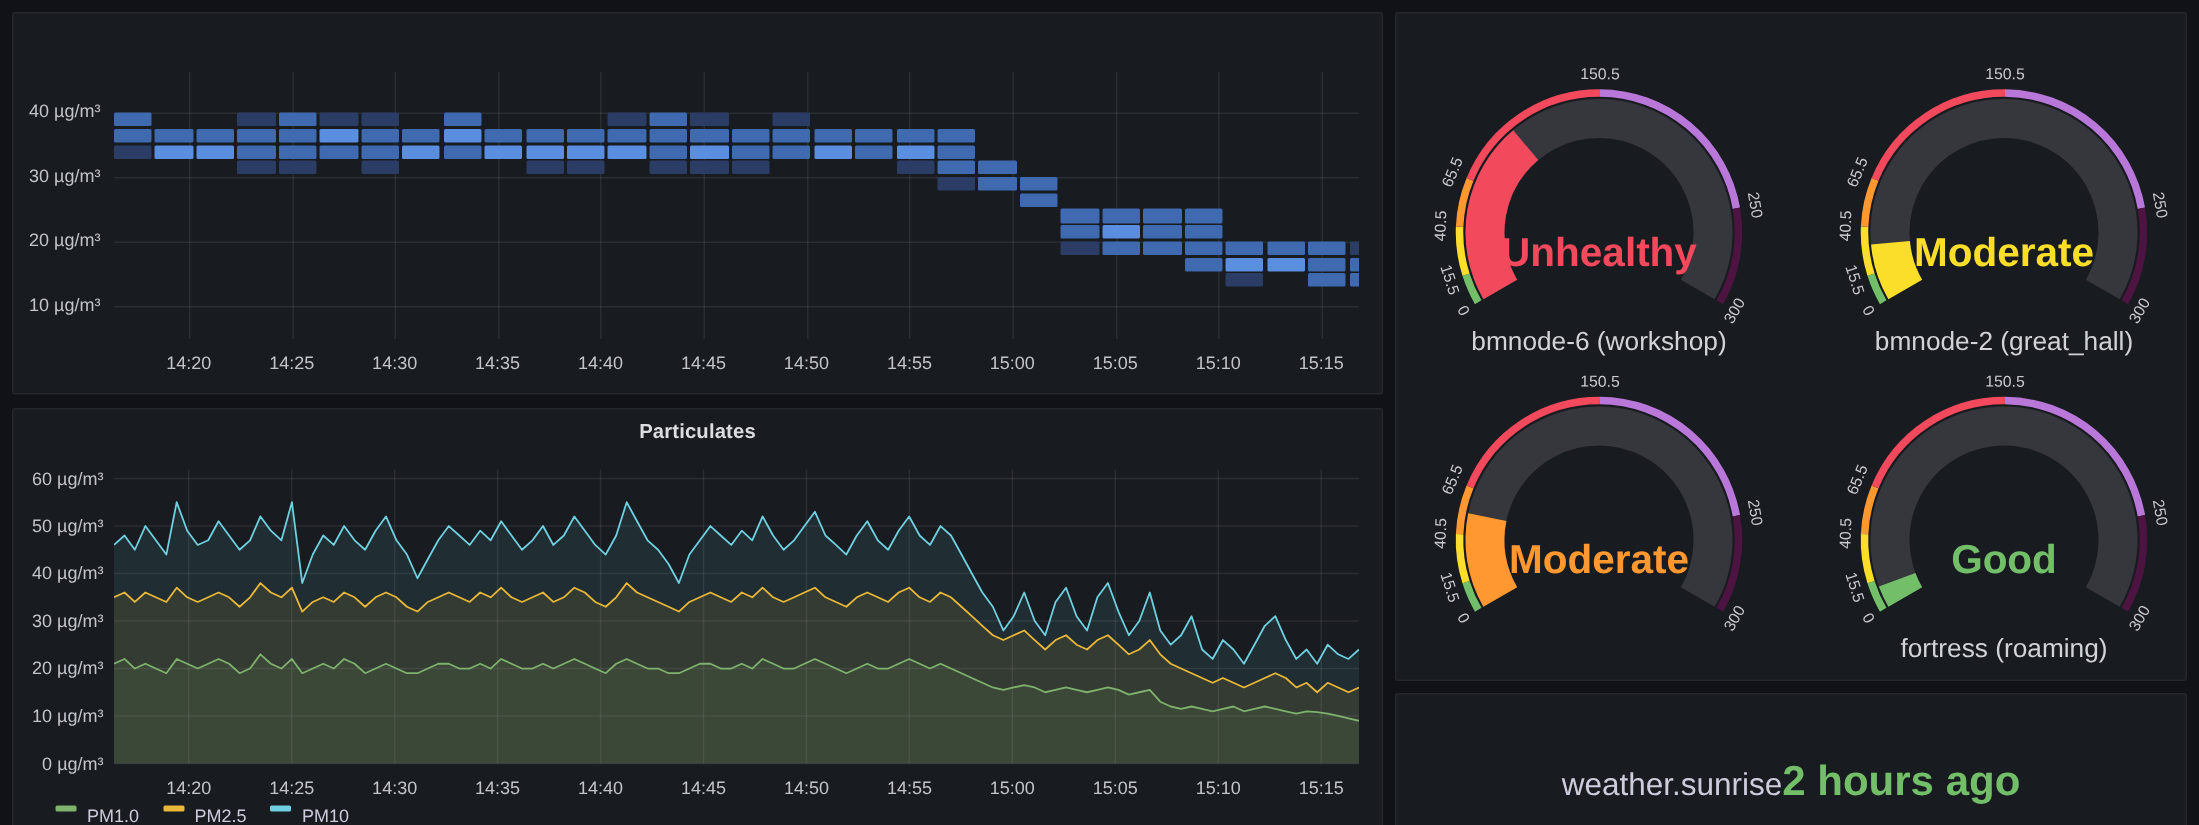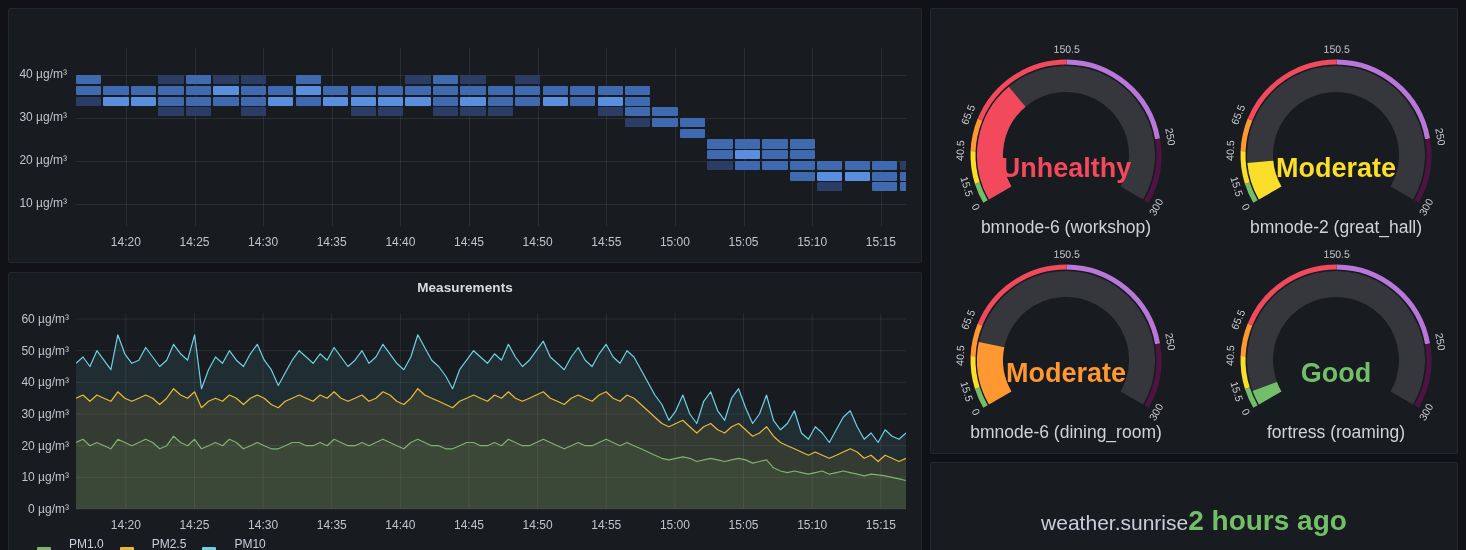--- a/index.html
+++ b/index.html
@@ -16,21 +16,21 @@
   .hgrid { position:absolute; left:0; right:0; height:1px; background:rgba(204,204,220,.10); }
   .vgrid { position:absolute; top:0; bottom:0; width:1px; background:rgba(204,204,220,.10); }
   .ytick { position:absolute; left:0; width:58px; text-align:right; font-size:12px; color:#c2c4cb; }
   .xtick { position:absolute; width:68px; text-align:center; font-size:12px; color:#c2c4cb; }
   .hm-cell { position:absolute; border-radius:1px; }
   #lines-plot svg { position:absolute; left:0; top:0; }
   .gridline { stroke:rgba(204,204,220,.10); stroke-width:1; }
   .ytick-svg { fill:#c2c4cb; font-size:12px; text-anchor:end; font-family:"Liberation Sans",sans-serif; }
   .xtick-svg { fill:#c2c4cb; font-size:12px; text-anchor:middle; font-family:"Liberation Sans",sans-serif; }
   #lines-legend { position:absolute; left:28px; top:264px; display:flex; gap:16px; align-items:center; }
-  .legend-item { display:flex; align-items:flex-end; gap:18px; font-size:12px; color:#ccccdc; }
+  .legend-item { display:flex; align-items:flex-start; gap:7px; font-size:12px; color:#ccccdc; }
   .legend-icon { width:14px; height:4px; border-radius:1px; }
   #gauge-grid { position:absolute; top:34px; left:0; right:0; display:grid; grid-template-columns:1fr 1fr; row-gap:10px; justify-items:center; }
   .gauge-cell { width:270px; text-align:center; }
   .gauge-cell svg { display:block; }
   .gauge-title { font-size:17.5px; color:#d2d3d7; margin-top:-2px; }
   .gtick { fill:#c9cad0; font-size:10.5px; font-family:"Liberation Sans",sans-serif; }
   .gstate { font-size:27px; font-weight:700; font-family:"Liberation Sans",sans-serif; }
   .sunrise-row { position:absolute; top:42px; width:100%; text-align:center; white-space:nowrap; }
   .sunrise-label { font-size:21px; color:#ccccdc; }
   .sunrise-value { font-size:28px; font-weight:700; }
@@ -164,21 +164,21 @@
         <div class="xtick" style="left: 769.2px; top: 226px;">15:10</div>
         <div class="xtick" style="left: 837.8px; top: 226px;">15:15</div>
         <div class="ytick" style="top: 58px;">40 µg/m³</div>
         <div class="ytick" style="top: 100.9px;">30 µg/m³</div>
         <div class="ytick" style="top: 143.8px;">20 µg/m³</div>
         <div class="ytick" style="top: 186.7px;">10 µg/m³</div>
       </div>
   </section>
 
   <section class="panel" id="panel-lines">
-    <h2 class="panel-title">Measurements</h2>
+    <h2 class="panel-title">Particulates</h2>
     <div class="plot" id="lines-plot">
         <svg width="914" height="300">
           <defs>
             <clipPath id="lpclip">
               <rect x="67" y="38" width="830" height="200"></rect>
             </clipPath>
           </defs>
           <line x1="116.82900999999998" x2="116.82900999999998" y1="40" y2="236" class="gridline"></line>
           <text x="116.82900999999998" y="256" class="xtick-svg">14:20</text>
           <line x1="185.46400999999997" x2="185.46400999999997" y1="40" y2="236" class="gridline"></line>
@@ -299,21 +299,20 @@
             <path d="M226.59 95.85 A93 93 0 0 1 215.54 158.50" stroke="#4d1442" stroke-width="5" fill="none"></path>
             <text class="gtick" text-anchor="middle" dominant-baseline="middle" transform="translate(44.1 164.5) rotate(60.0)">0</text>
             <text class="gtick" text-anchor="middle" dominant-baseline="middle" transform="translate(34.9 143.7) rotate(72.4)">15.5</text>
             <text class="gtick" text-anchor="middle" dominant-baseline="middle" transform="translate(30.1 107.6) rotate(-87.6)">40.5</text>
             <text class="gtick" text-anchor="middle" dominant-baseline="middle" transform="translate(37.9 72.0) rotate(-67.6)">65.5</text>
             <text class="gtick" text-anchor="middle" dominant-baseline="middle" transform="translate(135.7 7.0) rotate(0.4)">150.5</text>
             <text class="gtick" text-anchor="middle" dominant-baseline="middle" transform="translate(238.4 93.8) rotate(80.0)">250</text>
             <text class="gtick" text-anchor="middle" dominant-baseline="middle" transform="translate(225.9 164.5) rotate(-60.0)">300</text>
             <text x="135" y="134" class="gstate" fill="#FF9830" text-anchor="middle">Moderate</text>
           </svg>
-          <div class="gauge-title">bmnode-6 (dining_room)</div>
         </div>
         <div class="gauge-cell">
           <svg width="270" height="176" viewBox="0 0 270 176">
             <path d="M69.18 150.00 A76 76 0 1 1 200.82 150.00" stroke="#36373c" stroke-width="26" fill="none"></path>
             <path d="M69.18 150.00 A76 76 0 0 1 63.77 138.49" stroke="#73BF69" stroke-width="26" fill="none"></path>
             <path d="M54.46 158.50 A93 93 0 0 1 46.35 140.12" stroke="#73BF69" stroke-width="5" fill="none"></path>
             <path d="M46.35 140.12 A93 93 0 0 1 42.08 108.11" stroke="#FADE2A" stroke-width="5" fill="none"></path>
             <path d="M42.08 108.11 A93 93 0 0 1 49.02 76.56" stroke="#FF9830" stroke-width="5" fill="none"></path>
             <path d="M49.02 76.56 A93 93 0 0 1 135.65 19.00" stroke="#F2495C" stroke-width="5" fill="none"></path>
             <path d="M135.65 19.00 A93 93 0 0 1 226.59 95.85" stroke="#B877D9" stroke-width="5" fill="none"></path>

